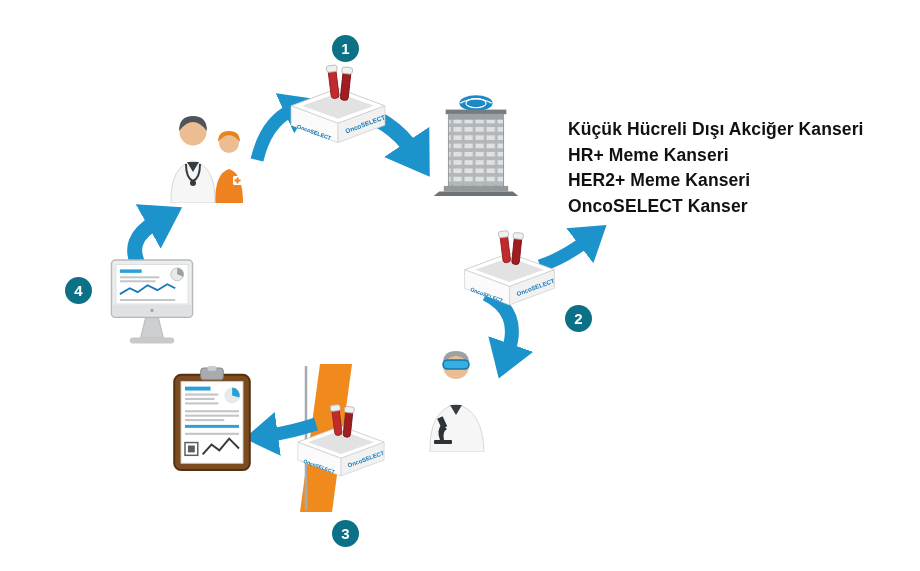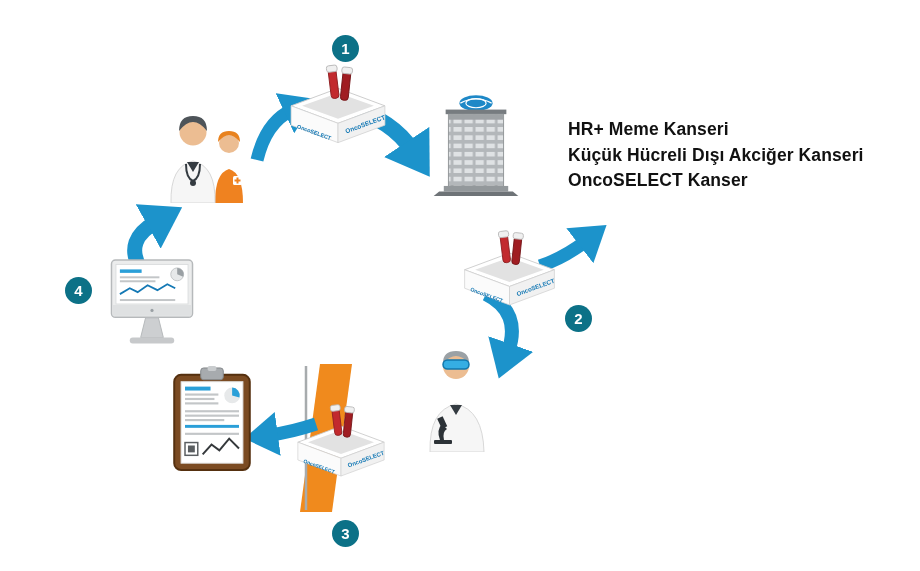--- a/index.html
+++ b/index.html
@@ -110,22 +110,23 @@
       <path d="M33 12 Q50 3 67 12" stroke="#ffffff" stroke-width="1.3" fill="none"></path>
     </g>
     <rect x="17" y="19" width="66" height="5" fill="#777c80"></rect>
     <rect x="20" y="24" width="60" height="78" fill="url(#win)" stroke="#8e9295"></rect>
     <rect x="20" y="24" width="60" height="6" fill="#9ea2a5"></rect>
     <rect x="15" y="102" width="70" height="6" fill="#93989b"></rect>
     <polygon points="10,108 90,108 96,113 4,113" fill="#6e7377"></polygon>
   </svg>
 
   <div class="abs cancer-list" style="left:568px; top:117px;">
+    <div class="cancer-line">Küçük Hücreli Dışı Akciğer Kanseri</div>
     <div class="cancer-line">HR+ Meme Kanseri</div>
-    <div class="cancer-line">Küçük Hücreli Dışı Akciğer Kanseri</div>
+    <div class="cancer-line">HER2+ Meme Kanseri</div>
     <div class="cancer-line">OncoSELECT Kanser</div>
   </div>
 
   <div class="abs" style="left:452px; top:224px;">
     <svg width="115" height="88" viewBox="0 0 130 100">
         <use href="#sym-kit"></use>
       </svg>
   </div>
 
   <svg class="abs" style="left:410px; top:344px;" width="92" height="108" viewBox="0 0 92 108">

